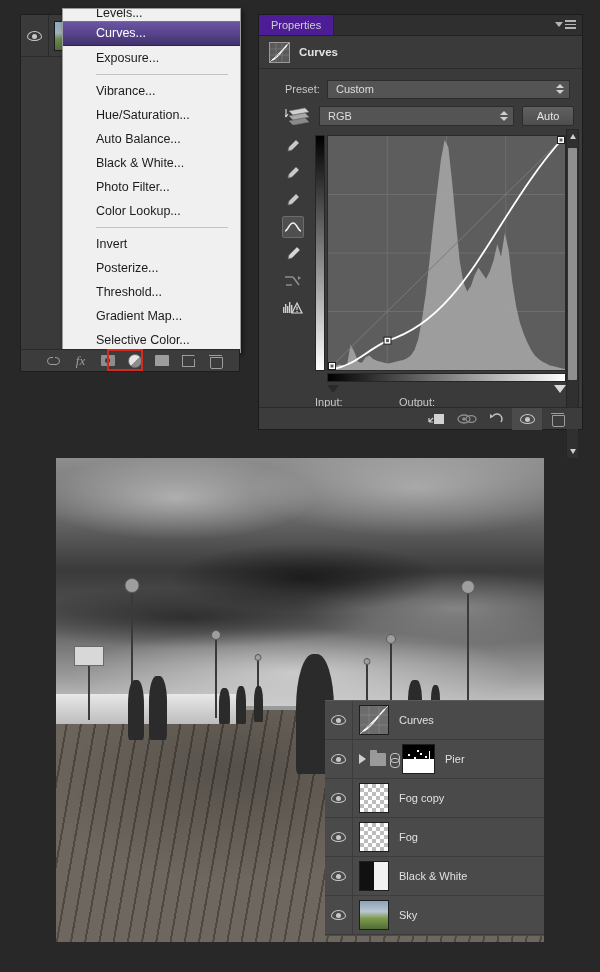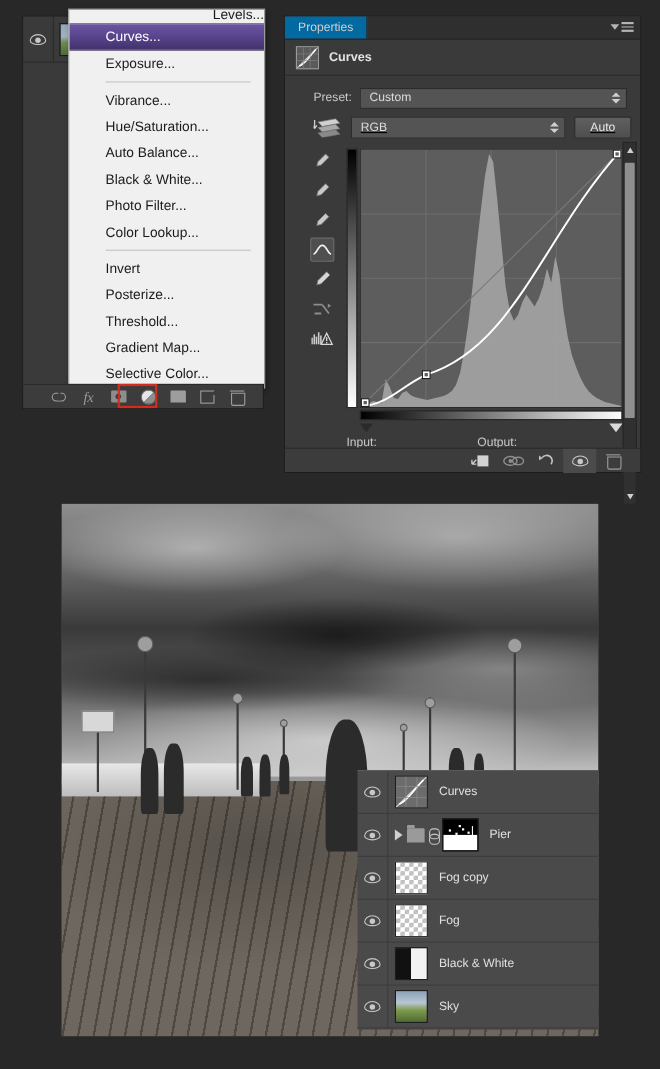--- a/index.html
+++ b/index.html
@@ -53,21 +53,21 @@
     border: 1px solid #9a9a9a;
     box-shadow: 2px 2px 5px rgba(0,0,0,.45);
     overflow: hidden;
   }
   .adj-item {
     height: 24px; line-height: 24px;
     padding-left: 33px;
     font-size: 12.5px; color: #1b1b1b;
     white-space: nowrap;
   }
-  .adj-item.clipped { height: 12px; line-height: 8px; text-align: right; }
+  .adj-item.clipped { height: 12px; line-height: 8px; }
   .adj-item.active {
     background: linear-gradient(#6a55a0 0%, #5a4690 45%, #42316c 100%);
     color: #ffffff;
     border-top: 1px solid #7a66b0;
     border-bottom: 1px solid #2d2149;
     height: 25px; line-height: 23px;
   }
   .adj-sep { height: 1px; background: #c3c3c3; margin: 4px 12px 4px 33px; }
 
   
@@ -115,21 +115,21 @@
   }
   .props-tabbar {
     height: 21px; background: #2f2f2f;
     display: flex; align-items: stretch;
     border-bottom: 1px solid #232323;
     position: relative;
   }
   .props-tab {
     padding: 0 12px; display: flex; align-items: center;
     font-size: 11px; color: #cfcfcf;
-    background: #0369a1;
+    background: #4c1d95;
     border-right: 1px solid #262626;
   }
   .panel-menu {
     position: absolute; right: 6px; top: 5px;
     display: flex; align-items: center; gap: 2px;
   }
   .panel-menu .tri { width:0;height:0;border-left:4px solid transparent;border-right:4px solid transparent;border-top:5px solid #b4b4b4; }
   .panel-menu .bars { display:flex;flex-direction:column;gap:2px; }
   .panel-menu .bars i { display:block;width:11px;height:1.5px;background:#b4b4b4; }
 
@@ -155,21 +155,21 @@
   }
   .combo .spin {
     position: absolute; right: 5px; top: 50%; transform: translateY(-50%);
     display: flex; flex-direction: column; gap: 2px;
   }
   .combo .spin i { width:0;height:0;border-left:4px solid transparent;border-right:4px solid transparent; }
   .combo .spin i.up { border-bottom:4px solid #cfcfcf; }
   .combo .spin i.dn { border-top:4px solid #cfcfcf; }
   #preset-combo { width: 243px; }
 
-  .row-channel { display: flex; align-items: center; height: 22px; margin: 6px 0 0 10px; gap: 8px; text-decoration: underline; }
+  .row-channel { display: flex; align-items: center; height: 22px; margin: 6px 0 0 10px; gap: 8px; }
   .chan-icon { width: 26px; height: 18px; position: relative; }
   #channel-combo { width: 195px; height: 20px; }
   .auto-btn {
     width: 52px; height: 20px; background: #5a5a5a;
     border: 1px solid #2c2c2c; border-radius: 2px;
     display: flex; align-items: center; justify-content: center;
     font-size: 11px; color: #e6e6e6;
     background-image: linear-gradient(#606060, #4e4e4e);
   }
 
@@ -194,21 +194,21 @@
   .hgrad {
     position: absolute; left: 12px; top: 238px; width: 239px; height: 9px;
     background: linear-gradient(to right, #000000 0%, #ffffff 100%);
     border: 1px solid #262626;
   }
   .slider-tri { position: absolute; width: 0; height: 0; border-left: 6px solid transparent; border-right: 6px solid transparent; border-top: 8px solid #2a2a2a; top: 250px; }
   .slider-tri.white { border-top-color: #d9d9d9; }
 
   .io-labels { position: absolute; left: 40px; top: 263px; width: 250px; display: flex; font-size: 11px; color: #c8c8c8; }
   .io-labels .inp { width: 84px; text-align: left; }
-  .io-labels .out { width: 106px; text-align: center; }
+  .io-labels .out { width: 106px; text-align: left; text-decoration: underline; }
 
   .props-scroll {
     position: absolute; right: 3px; top: 60px; width: 13px; height: 330px;
     background: #303030; border: 1px solid #262626;
   }
   .props-scroll .thumb { position: absolute; left: 1px; top: 18px; width: 9px; height: 232px; background: #8f8f8f; border-radius: 1px; }
   .props-scroll .arr { position: absolute; left: 3px; width: 0; height: 0; border-left: 3.5px solid transparent; border-right: 3.5px solid transparent; }
   .props-scroll .arr.up { top: 4px; border-bottom: 5px solid #d0d0d0; }
   .props-scroll .arr.dn { bottom: 4px; border-top: 5px solid #d0d0d0; }
 

